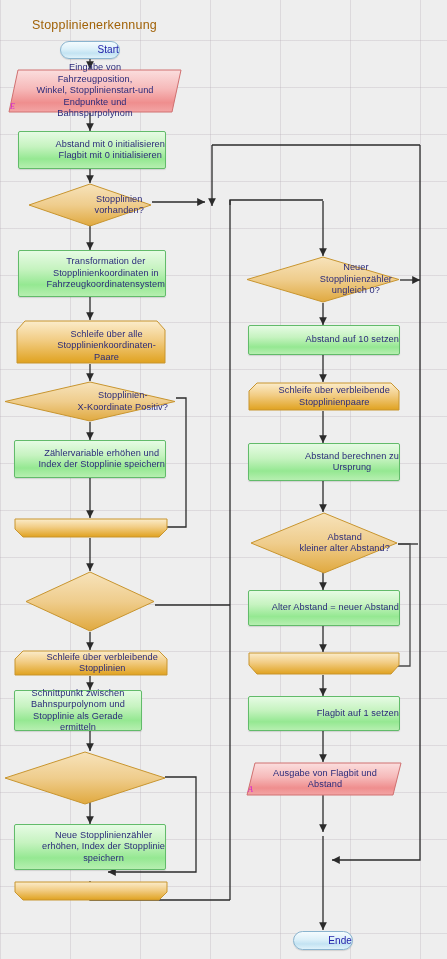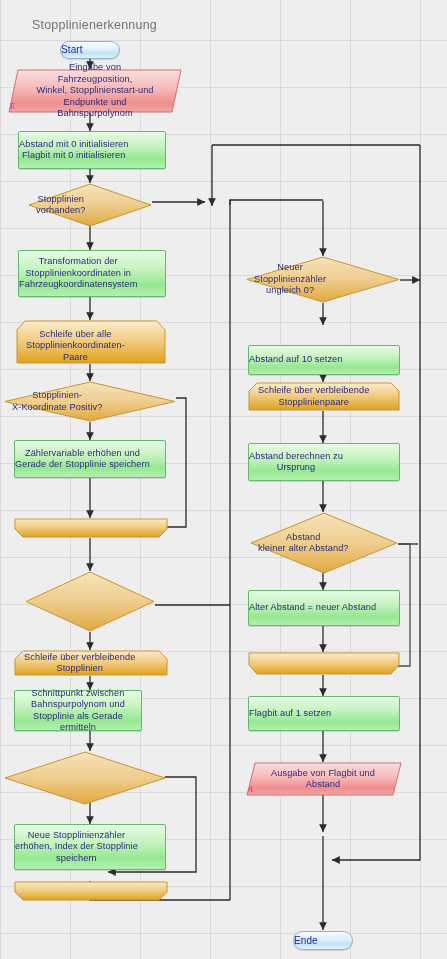--- a/index.html
+++ b/index.html
@@ -16,21 +16,21 @@
     background-color:#eeeeee;
     background-image:
       linear-gradient(to right, rgba(180,170,180,.30) 1px, transparent 1px),
       linear-gradient(to bottom, rgba(180,170,180,.30) 1px, transparent 1px);
     background-size:70px 47px;
     background-position:0px -7px;
   }
   .node{
     position:absolute;
     box-sizing:border-box;
-    display:flex;align-items:center;justify-content:flex-start;
+    display:flex;align-items:center;justify-content:flex-end;
     text-align:center;
     color:#2a2a7a;
     font-size:9.2px;
     line-height:11.5px;
     letter-spacing:.1px;
     white-space:pre-line;
     z-index:5;
   }
 
   
@@ -66,21 +66,21 @@
   .io svg{position:absolute;inset:0;}
   .io .iotext{position:relative;z-index:2;padding:0 25px;}
   .io-tag{
     position:absolute;left:2px;bottom:1px;z-index:3;
     color:#d51fd5;font-size:8px;font-style:italic;
     font-family:"Liberation Serif","DejaVu Serif",serif;
   }
 
   #title{
     position:absolute;left:32px;top:18px;
-    color:#737373;
+    color:#a16207;
     font-size:12.5px;
     letter-spacing:.2px;
     z-index:6;
   }
   #wires{position:absolute;inset:0;z-index:3;pointer-events:none;}
 </style>
 </head>
 <body>
 
 <div id="canvas"></div>
@@ -229,21 +229,21 @@
 <div class="node decision" style="left:4px;top:381px;width:172px;height:41px;">
   <svg viewBox="0 0 172 41" preserveAspectRatio="none" width="172" height="41">
     <path d="M86,1 L171,20.5 L86,40 L1,20.5 Z" fill="url(#gd1)" stroke="#c8952f" stroke-width="1"></path>
   </svg>
   <span class="dtext">Stopplinien-
 X-Koordinate Positiv?</span>
 </div>
 
 <div class="node process" style="left:14px;top:440px;width:152px;height:38px;">
   <span>Zählervariable erhöhen und
-Gerade der Stopplinie speichern</span>
+Index der Stopplinie speichern</span>
 </div>
 
 <div class="node loopend" style="left:14px;top:518px;width:154px;height:20px;">
   <svg viewBox="0 0 154 20" preserveAspectRatio="none" width="154" height="20">
     <defs>
         <linearGradient id="gle" x1="0" y1="0" x2="0" y2="1">
       <stop offset="0%" stop-color="#fbeccb"></stop>
           <stop offset="45%" stop-color="#f2cd85"></stop>
       <stop offset="100%" stop-color="#e0a21f"></stop>
     </linearGradient>
@@ -294,21 +294,21 @@
 
 <div class="node decision" style="left:246px;top:256px;width:154px;height:47px;">
   <svg viewBox="0 0 154 47" preserveAspectRatio="none" width="154" height="47">
     <path d="M77,1 L153,23.5 L77,46 L1,23.5 Z" fill="url(#gd1)" stroke="#c8952f" stroke-width="1"></path>
   </svg>
   <span class="dtext">Neuer
 Stopplinienzähler
 ungleich 0?</span>
 </div>
 
-<div class="node process" style="left:248px;top:325px;width:152px;height:30px;margin-top:20px;">
+<div class="node process" style="left:248px;top:325px;width:152px;height:30px;">
   <span>Abstand auf 10 setzen</span>
 </div>
 
 <div class="node loopstart" style="left:248px;top:382px;width:152px;height:29px;">
   <svg viewBox="0 0 152 29" preserveAspectRatio="none" width="152" height="29">
     <path d="M9,1 L143,1 L151,9 L151,28 L1,28 L1,9 Z" fill="url(#gl1)" stroke="#c8952f" stroke-width="1"></path>
   </svg>
   <span class="ltext">Schleife über verbleibende
 Stopplinienpaare</span>
 </div>

